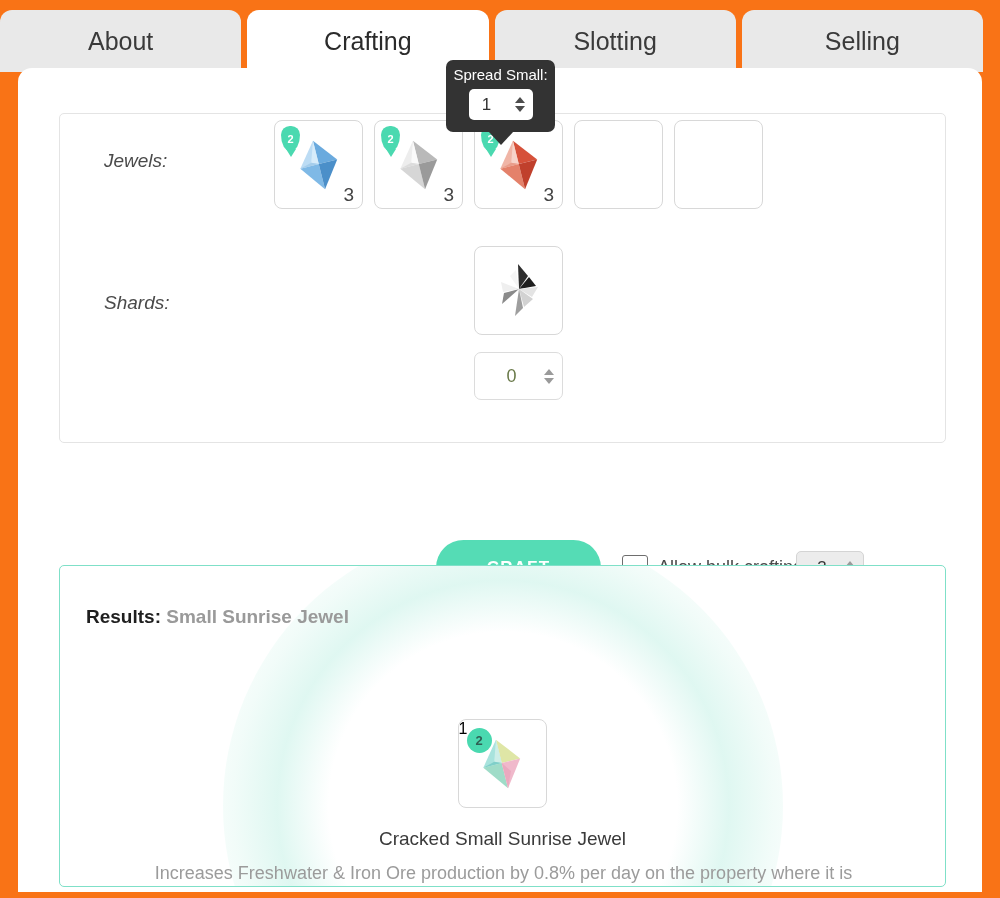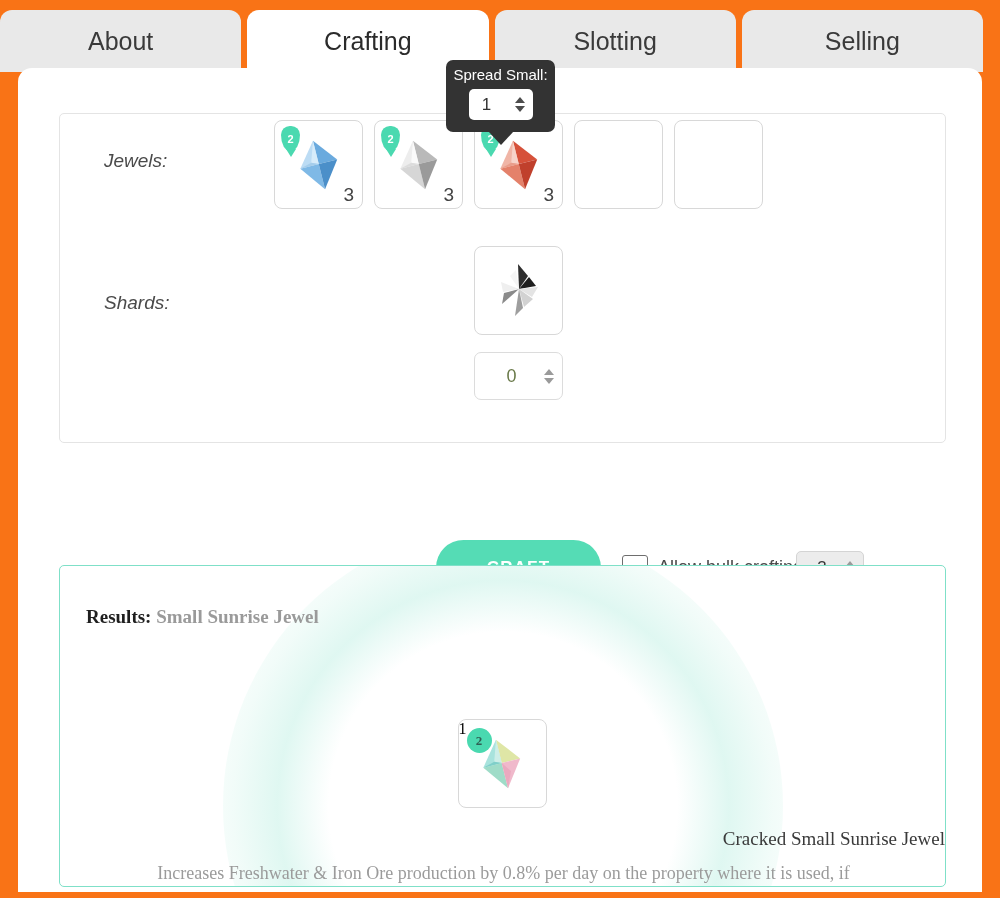--- a/index.html
+++ b/index.html
@@ -282,21 +282,20 @@
   
   .results {
     position: absolute;
     top: 497px; left: 41px;
     width: 887px;
     height: 322px;
     border: 1px solid #7fe0c8;
     border-radius: 5px;
     background: #ffffff;
     overflow: hidden;
-    font-family: Liberation Serif, serif;
   }
   .glow {
     position: absolute;
     top: -40px; left: 50%;
     margin-left: -280px;
     width: 560px; height: 560px;
     border-radius: 50%;
     background: radial-gradient(circle at 50% 50%,
         rgba(255,255,255,0) 0%,
         rgba(255,255,255,0) 44%,
@@ -322,21 +321,21 @@
     border: 1px solid #d8d8d8;
     border-radius: 8px;
     background: #ffffff;
     z-index: 3;
     cursor: pointer;
   }
   .result-name {
     position: absolute;
     top: 262px; left: 0;
     width: 100%;
-    text-align: right;
+    text-align: center;
     font-size: 19px;
     color: #3a3a3a;
     z-index: 2;
   }
   .result-desc {
     position: absolute;
     top: 292px; left: 90px;
     width: 707px;
     text-align: center;
     font-size: 18px;

